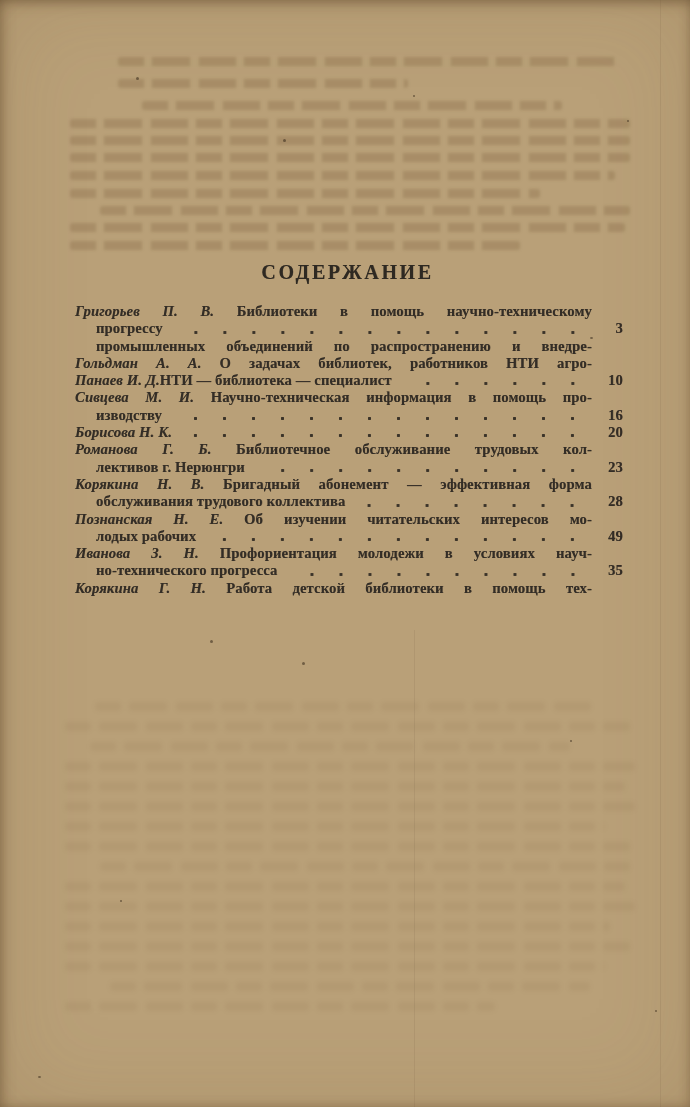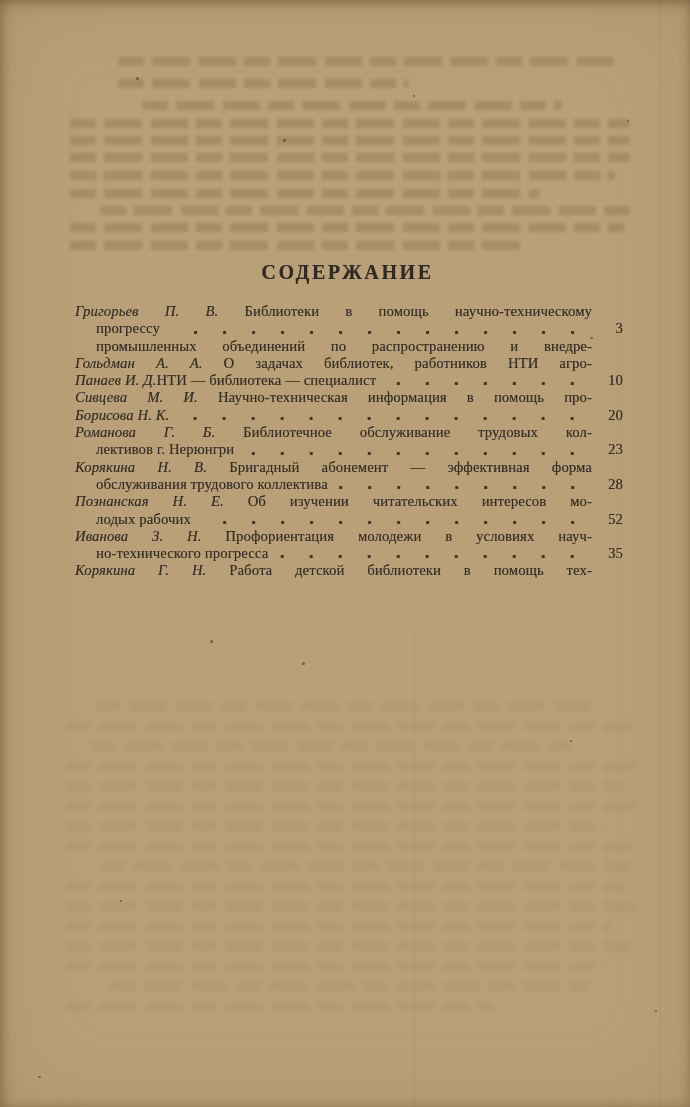--- a/index.html
+++ b/index.html
@@ -44,21 +44,21 @@
     position:absolute;left:75px;top:261px;width:553px;
     color:#332d26;font-size:14.6px;line-height:17.3px;
     letter-spacing:.15px;
     text-shadow:.3px .3px .6px rgba(46,38,28,.45);
   }
   .title{
     margin:0 8px 19px 0;
     text-align:center;font-size:20px;font-weight:bold;
     letter-spacing:2.6px;color:#2e2922;line-height:23px;
   }
-  .line{min-height:17.3px;}
+  .line{min-height:17.3px;font-weight:bold;}
   .line.justify{text-align:justify;text-align-last:justify;text-justify:inter-word;padding-right:36px;}
   .line.indent{padding-left:21px;}
   .author{font-style:italic;}
   .leader-line{display:flex;align-items:flex-start;}
   .leader{
     flex:1 1 auto;min-width:18px;align-self:flex-end;
     height:5px;margin:0 6px 3px 11px;
     background-image:radial-gradient(circle, rgba(48,42,34,.92) 1.35px, rgba(48,42,34,0) 1.9px);
     background-size:29px 5px;background-position:100% 50%;background-repeat:repeat-x;
   }
@@ -101,20 +101,25 @@
         <div class="toc-entry">
           <div class="line leader-line">
             <span class="author">Панаев И. Д. </span>
             <span class="txt">НТИ — библиотека — специалист</span>
             <span class="leader"></span>
             <span class="pagenum">10</span>
           </div>
         </div>
         <div class="toc-entry">
           <div class="line justify"><span class="author">Сивцева М. И. </span><span class="txt">Научно-техническая информация в помощь про-</span></div>
+          <div class="line leader-line indent">
+            <span class="txt">изводству</span>
+            <span class="leader"></span>
+            <span class="pagenum">16</span>
+          </div>
         </div>
         <div class="toc-entry">
           <div class="line leader-line">
             <span class="author">Борисова Н. К. </span>
             <span class="leader"></span>
             <span class="pagenum">20</span>
           </div>
         </div>
         <div class="toc-entry">
           <div class="line justify"><span class="author">Романова Г. Б. </span><span class="txt">Библиотечное обслуживание трудовых кол-</span></div>
@@ -130,21 +135,21 @@
             <span class="txt">обслуживания трудового коллектива</span>
             <span class="leader"></span>
             <span class="pagenum">28</span>
           </div>
         </div>
         <div class="toc-entry">
           <div class="line justify"><span class="author">Познанская Н. Е. </span><span class="txt">Об изучении читательских интересов мо-</span></div>
           <div class="line leader-line indent">
             <span class="txt">лодых рабочих</span>
             <span class="leader"></span>
-            <span class="pagenum">52</span>
+            <span class="pagenum">49</span>
           </div>
         </div>
         <div class="toc-entry">
           <div class="line justify"><span class="author">Иванова З. Н. </span><span class="txt">Профориентация молодежи в условиях науч-</span></div>
           <div class="line leader-line indent">
             <span class="txt">но-технического прогресса</span>
             <span class="leader"></span>
             <span class="pagenum">35</span>
           </div>
         </div>

